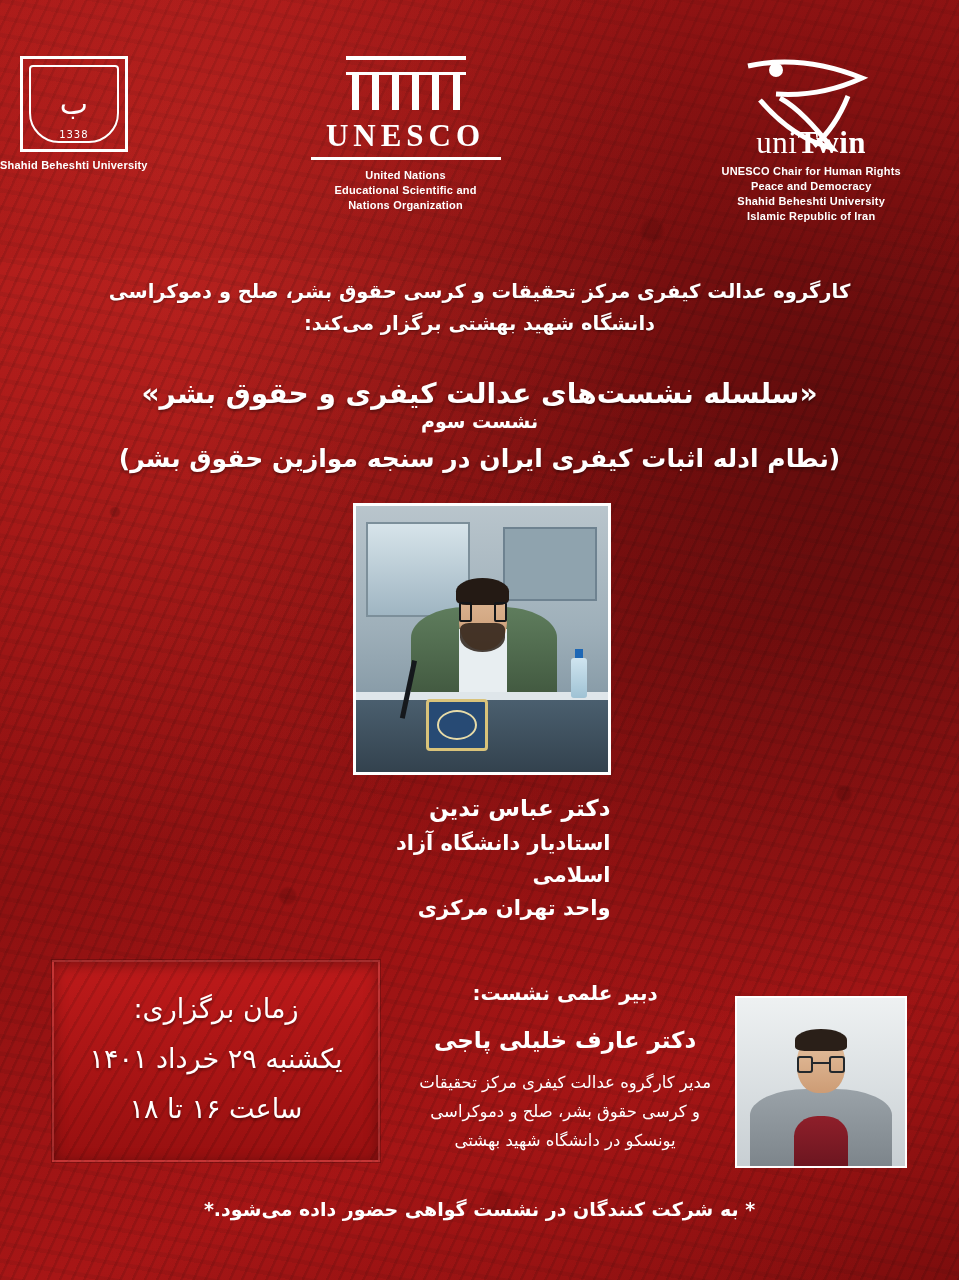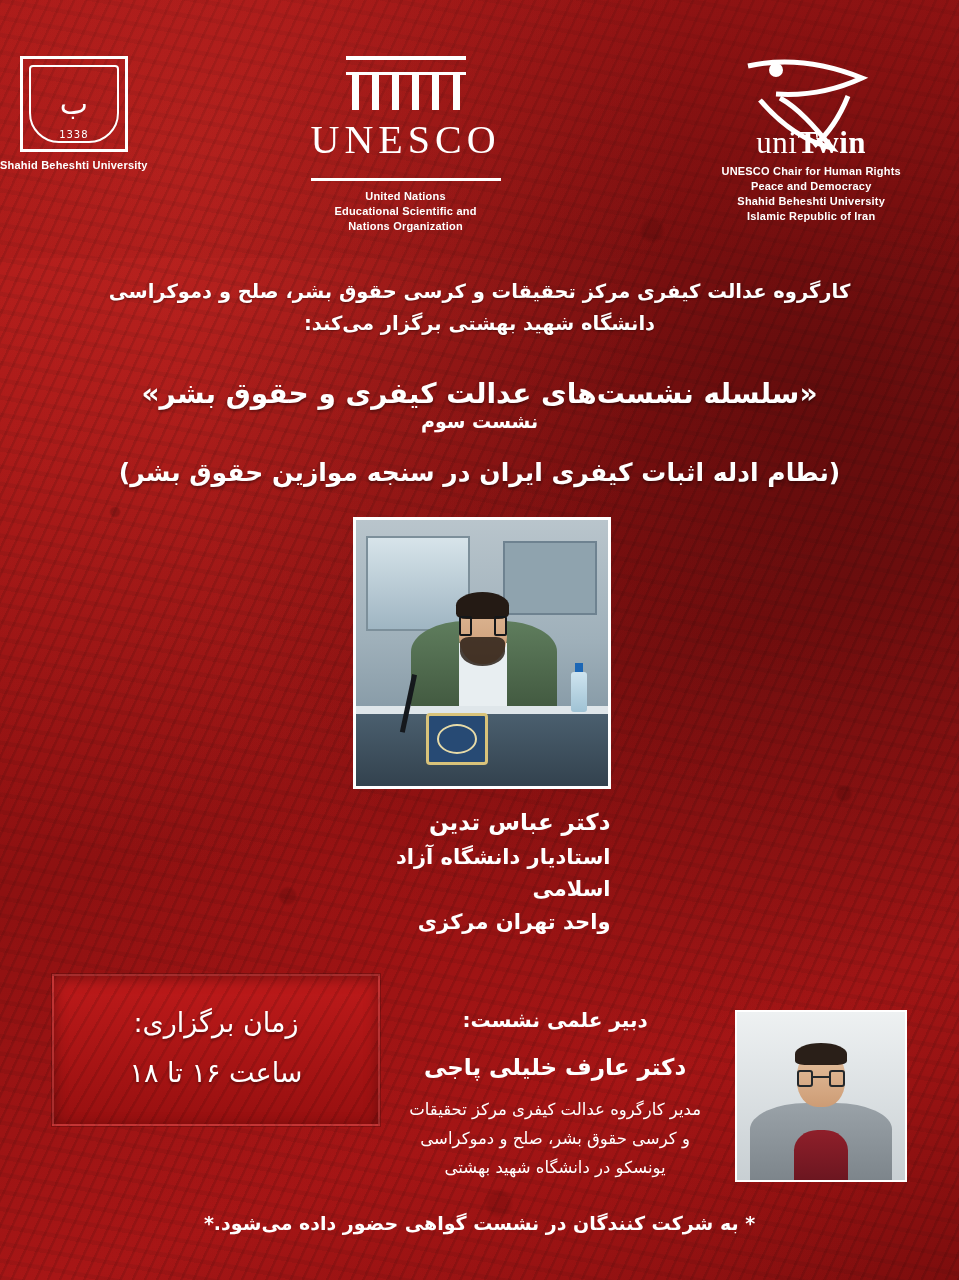--- a/index.html
+++ b/index.html
@@ -130,27 +130,27 @@
     justify-content: space-between;
   }
   .temple .cols i {
     display: block;
     width: 7px;
     height: 100%;
     background: #fff;
   }
   .unesco-word {
     font-family: "Liberation Serif", serif;
-    font-size: 40px;
-    font-weight: normal;
+    font-size: 31px;
+    font-weight: bold;
     letter-spacing: 5px;
     line-height: 1;
     direction: ltr;
     border-bottom: 3px solid #fff;
-    padding-bottom: 18px;
+    padding-bottom: 6px;
     margin-bottom: 8px;
   }
 
   
   .unitwin {
     width: 210px;
     margin: 0 auto;
   }
   .unitwin-mark {
     height: 104px;
@@ -198,21 +198,21 @@
   .session-no {
     text-align: center;
     font-size: 19px;
     margin-top: 0;
     font-weight: bold;
   }
   .topic {
     text-align: center;
     font-size: 25px;
     font-weight: bold;
-    margin-top: 26px;
+    margin-top: 12px;
     text-shadow: 0 2px 3px rgba(0,0,0,0.4);
   }
 
   
   .speakers {
     margin-top: 30px;
     display: flex;
     justify-content: center;
     gap: 126px;
   }
@@ -360,22 +360,22 @@
   
   .lower {
     margin-top: 34px;
     display: flex;
     align-items: flex-start;
     justify-content: space-between;
     padding: 0 18px;
   }
   .secretary-col {
     display: flex;
-    align-items: flex-end;
-    gap: 34px;
+    align-items: center;
+    gap: 24px;
     flex-direction: row-reverse;
   }
   .sec-text { text-align: center; padding-top: 10px; }
   .sec-label { font-size: 20px; font-weight: bold; }
   .sec-name { font-size: 23px; font-weight: bold; margin-top: 22px; }
   .sec-role { font-size: 16.5px; line-height: 1.75; margin-top: 16px; }
 
   .photo3 {
     width: 172px;
     height: 172px;
@@ -547,20 +547,21 @@
           <div class="glasses">
               <i class="l"></i>
               <i class="r"></i>
               <b></b>
             </div>
         </div>
       </div>
 
       <div class="when-box">
         <div>زمان برگزاری:</div>
+        <div>یکشنبه ۲۹ خرداد ۱۴۰۱</div>
         <div>ساعت ۱۶ تا ۱۸</div>
       </div>
     </div>
 
     <div class="footer">
       <div class="note">* به شرکت کنندگان در نشست گواهی حضور داده می‌شود.*</div>
 
     </div>
   </div>
 </div>

